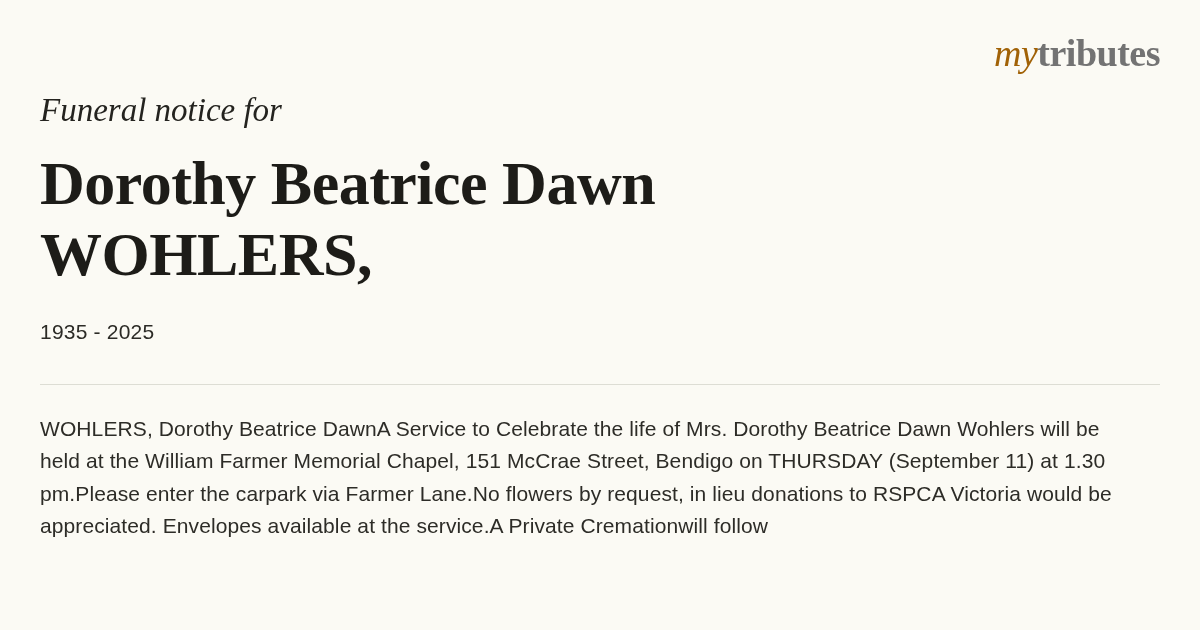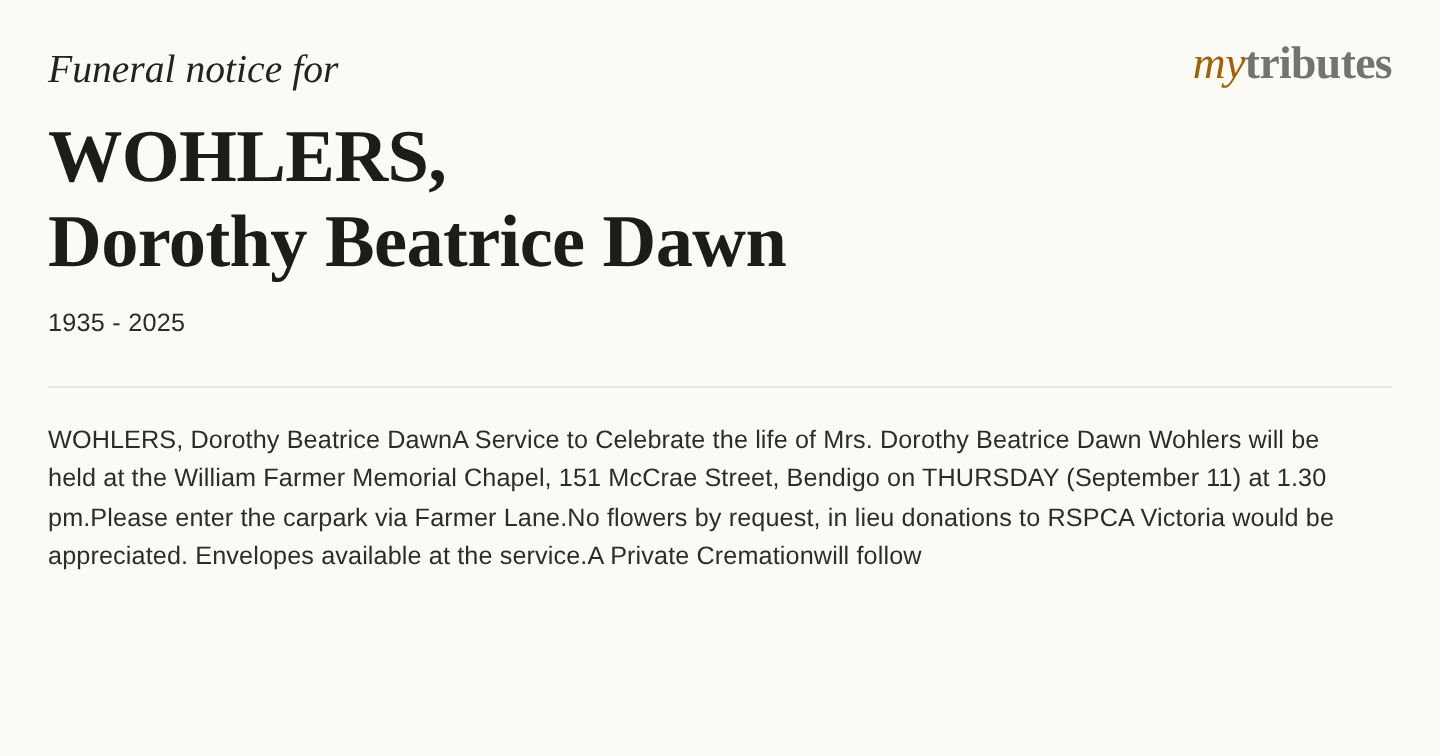--- a/index.html
+++ b/index.html
@@ -40,41 +40,41 @@
     color: #737373;
     font-weight: 700;
   }
   .eyebrow {
     font-family: "Liberation Serif", serif;
     font-style: italic;
     font-size: 33px;
     font-weight: 400;
     color: #24231f;
     margin: 0;
-    padding-top: 40px;
+    padding-top: 92px;
     line-height: 1.1;
   }
   .title {
     font-family: "Liberation Serif", serif;
     font-weight: 700;
     font-size: 62px;
     line-height: 1.14;
     letter-spacing: -0.5px;
     margin: 20px 0 0 0;
     color: #1d1c18;
     max-width: 900px;
   }
   .title .line {
     display: block;
   }
   .years {
     font-size: 21px;
     font-weight: 400;
     color: #2c2b26;
-    margin-top: 20px;
+    margin-top: 30px;
     letter-spacing: 0.2px;
   }
   .divider {
     margin-top: 40px;
     border: 0;
     border-top: 1px solid #ddddd4;
     width: 1120px;
   }
   .body-text {
     margin-top: 28px;
@@ -90,22 +90,22 @@
 
 <div class="page">
 
   <div class="brand">
     <span class="my">my</span><span class="tributes">tributes</span>
   </div>
 
   <p class="eyebrow">Funeral notice for</p>
 
   <h1 class="title">
+    <span class="line">Dorothy Beatrice Dawn</span>
     <span class="line">WOHLERS,</span>
-    <span class="line">Dorothy Beatrice Dawn</span>
   </h1>
 
   <div class="years">1935 - 2025</div>
 
   <hr class="divider">
 
   <div class="body-text">WOHLERS, Dorothy Beatrice DawnA Service to Celebrate the life of Mrs.  Dorothy Beatrice Dawn Wohlers will be held at the William Farmer Memorial Chapel, 151 McCrae Street, Bendigo on THURSDAY (September 11) at 1.30 pm.Please enter the carpark via Farmer Lane.No flowers by request, in lieu donations to RSPCA Victoria would be appreciated.  Envelopes available at the service.A Private Cremationwill follow</div>
 
 </div>
 

